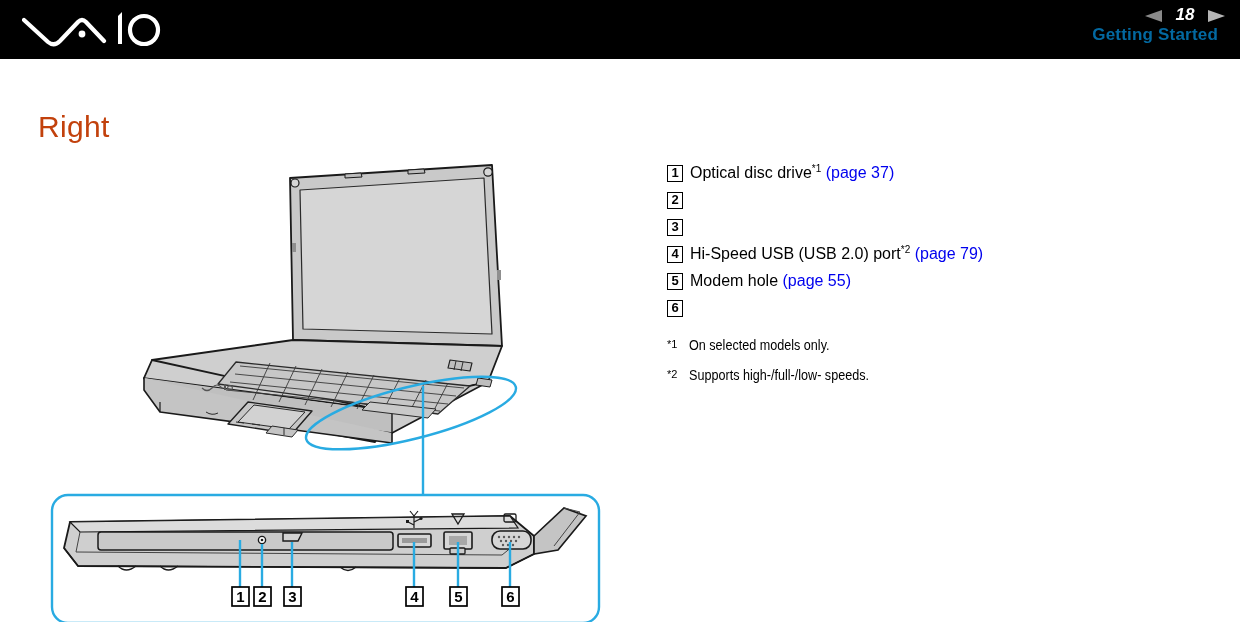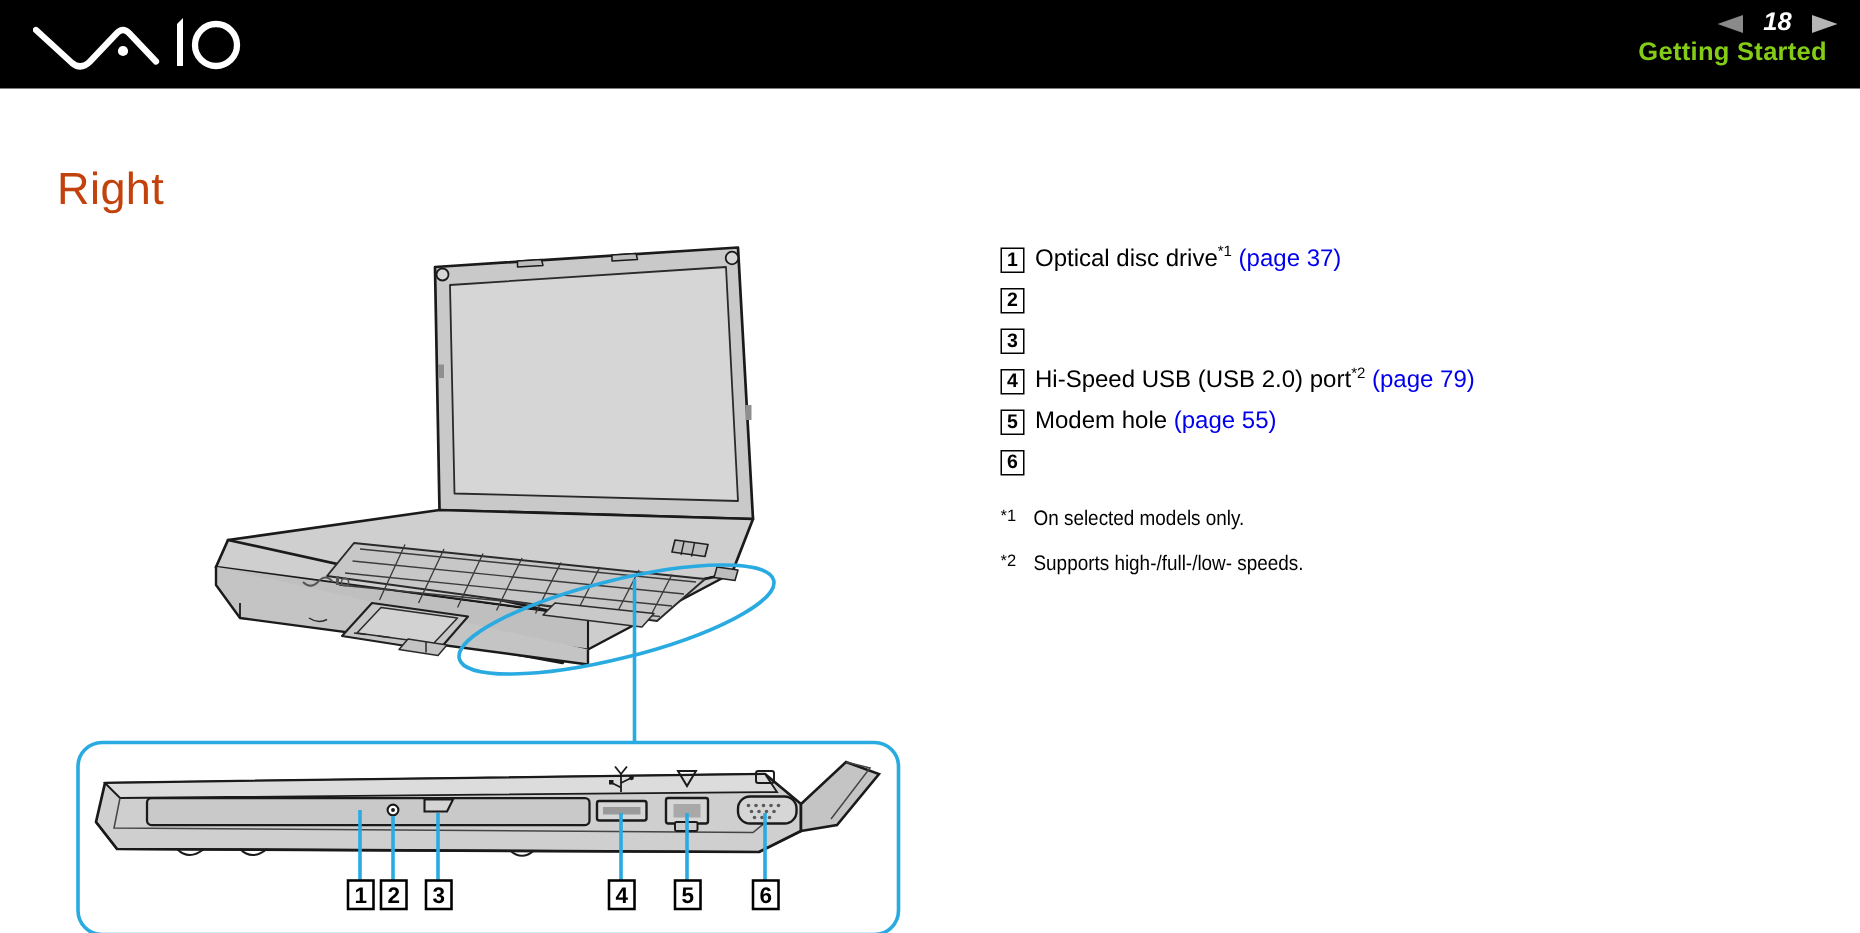--- a/index.html
+++ b/index.html
@@ -25,21 +25,21 @@
     height:22px;
   }
   .nav-arrow{display:block;}
   #page-number{
     color:#ffffff;font-style:italic;font-weight:bold;
     font-size:17px;line-height:17px;
     min-width:24px;text-align:center;
   }
   #section-title{
     position:absolute;right:22px;top:25px;
-    color:#84cc16;font-weight:bold;font-size:17px;
+    color:#0369a1;font-weight:bold;font-size:17px;
     letter-spacing:0.2px;
   }
 
   
   #page-heading{
     position:absolute;left:38px;top:110px;
     color:#c2410c;font-size:30px;font-weight:normal;
     letter-spacing:0.3px;
   }
 

